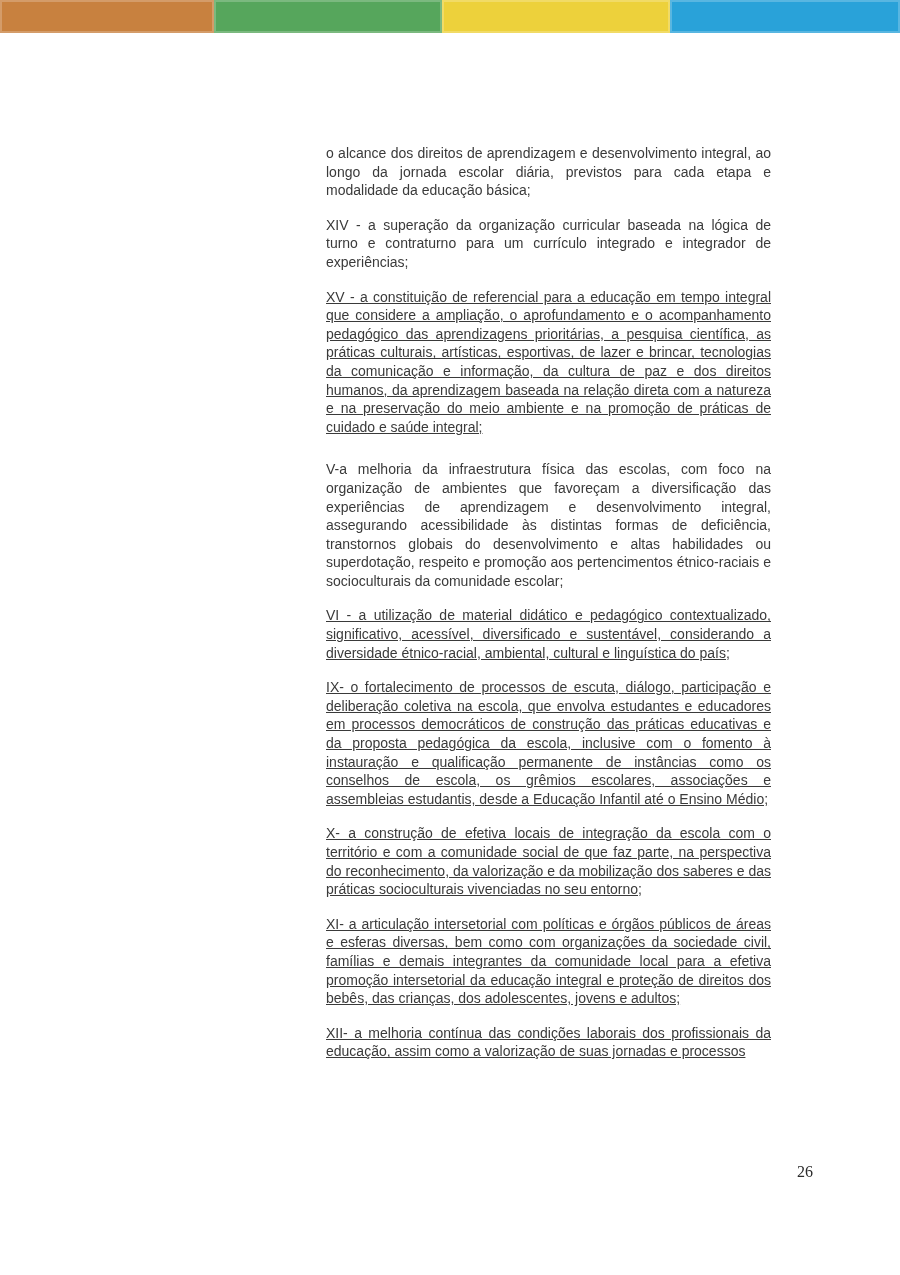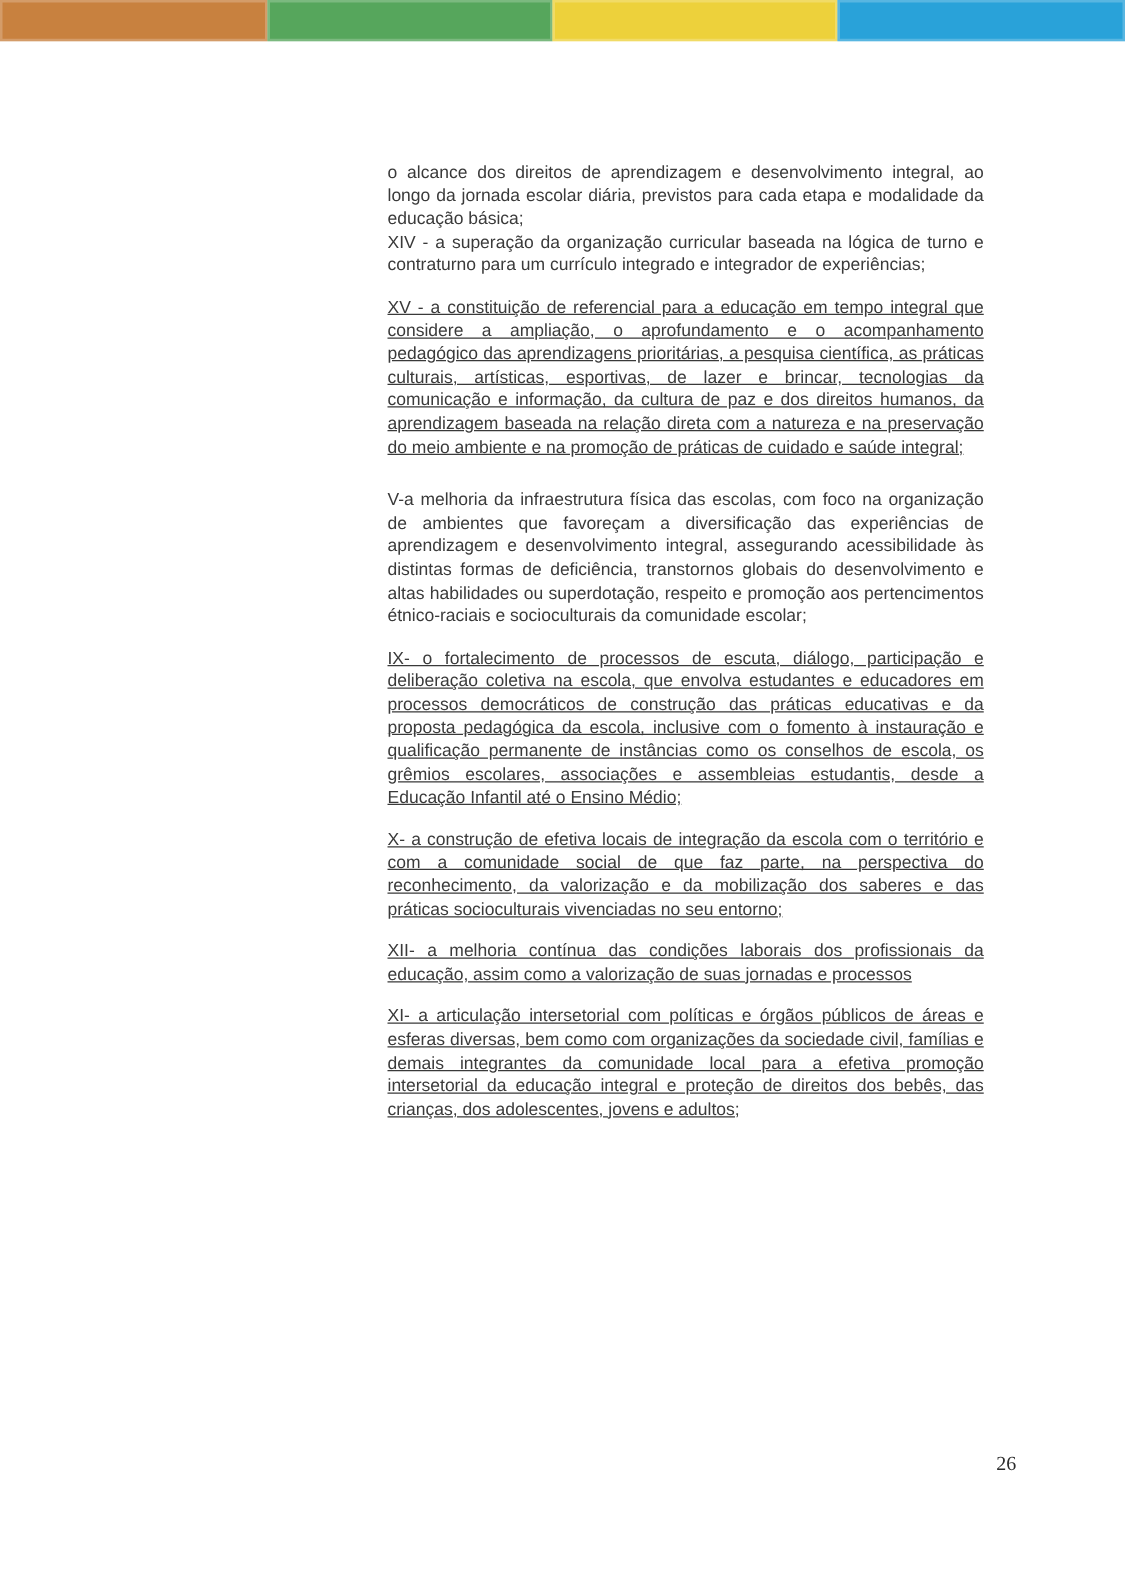--- a/index.html
+++ b/index.html
@@ -34,21 +34,21 @@
   .content {
     position: absolute;
     left: 295px;
     top: 128px;
     width: 492px;
     color: #3a3a3a;
     font-size: 14px;
     line-height: 18.6px;
   }
   .para {
-    margin: 0;
+    margin: 16px;
     text-align: justify;
   }
   .para.indent { padding-left: 15px; }
   .para.flush  { text-indent: 6px; }
   .para.gap    { margin-top: 15px; text-decoration: underline; }
   .para.gap-lg { margin-top: 24px; }
   .page-number {
     position: absolute;
     top: 1163px;
     right: 87px;
@@ -67,21 +67,22 @@
     <div class="stripe s1" style="background: rgb(86, 166, 92);"></div>
     <div class="stripe s2" style="background: rgb(237, 209, 59);"></div>
     <div class="stripe s3" style="background: rgb(41, 162, 217);"></div>
   </header>
 
   <main class="content">
     <p class="para indent">o alcance dos direitos de aprendizagem e desenvolvimento integral, ao longo da jornada escolar diária, previstos para cada etapa e modalidade da educação básica;</p>
     <p class="para indent">XIV - a superação da organização curricular baseada na lógica de turno e contraturno para um currículo integrado e integrador de experiências;</p>
     <p class="para indent gap">XV - a constituição de referencial para a educação em tempo integral que considere a ampliação, o aprofundamento e o acompanhamento pedagógico das aprendizagens prioritárias, a pesquisa científica, as práticas culturais, artísticas, esportivas, de lazer e brincar, tecnologias da comunicação e informação, da cultura de paz e dos direitos humanos, da aprendizagem baseada na relação direta com a natureza e na preservação do meio ambiente e na promoção de práticas de cuidado e saúde integral;</p>
     <p class="para indent gap-lg">V-a melhoria da infraestrutura física das escolas, com foco na organização de ambientes que favoreçam a diversificação das experiências de aprendizagem e desenvolvimento integral, assegurando acessibilidade às distintas formas de deficiência, transtornos globais do desenvolvimento e altas habilidades ou superdotação, respeito e promoção aos pertencimentos étnico-raciais e socioculturais da comunidade escolar;</p>
+    <p class="para indent gap">VI - a utilização de material didático e pedagógico contextualizado, significativo, acessível, diversificado e sustentável, considerando a diversidade étnico-racial, ambiental, cultural e linguística do país;</p>
     <p class="para indent gap">IX- o fortalecimento de processos de escuta, diálogo, participação e deliberação coletiva na escola, que envolva estudantes e educadores em processos democráticos de construção das práticas educativas e da proposta pedagógica da escola, inclusive com o fomento à instauração e qualificação permanente de instâncias como os conselhos de escola, os grêmios escolares, associações e assembleias estudantis, desde a Educação Infantil até o Ensino Médio;</p>
     <p class="para indent gap">X- a construção de efetiva locais de integração da escola com o território e com a comunidade social de que faz parte, na perspectiva do reconhecimento, da valorização e da mobilização dos saberes e das práticas socioculturais vivenciadas no seu entorno;</p>
+    <p class="para indent gap">XI- a articulação intersetorial com políticas e órgãos públicos de áreas e esferas diversas, bem como com organizações da sociedade civil, famílias e demais integrantes da comunidade local para a efetiva promoção intersetorial da educação integral e proteção de direitos dos bebês, das crianças, dos adolescentes, jovens e adultos;</p>
     <p class="para indent gap">XII- a melhoria contínua das condições laborais dos profissionais da educação, assim como a valorização de suas jornadas e processos</p>
-    <p class="para indent gap">XI- a articulação intersetorial com políticas e órgãos públicos de áreas e esferas diversas, bem como com organizações da sociedade civil, famílias e demais integrantes da comunidade local para a efetiva promoção intersetorial da educação integral e proteção de direitos dos bebês, das crianças, dos adolescentes, jovens e adultos;</p>
   </main>
 
   <div class="page-number">26</div>
 
 </div>
 
 </body></html>

